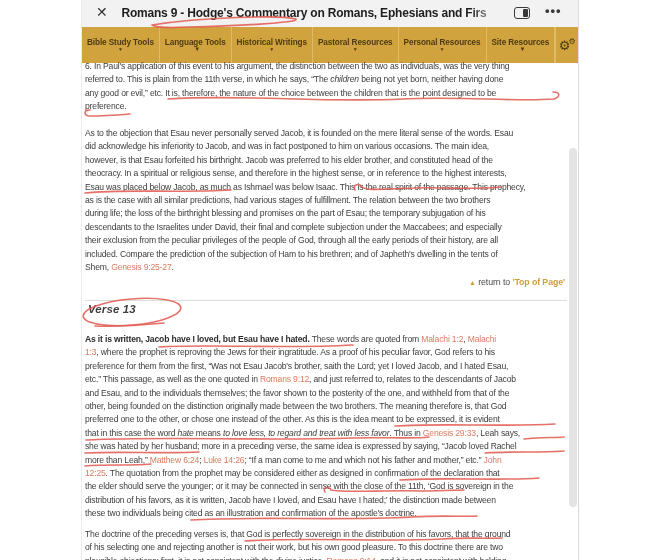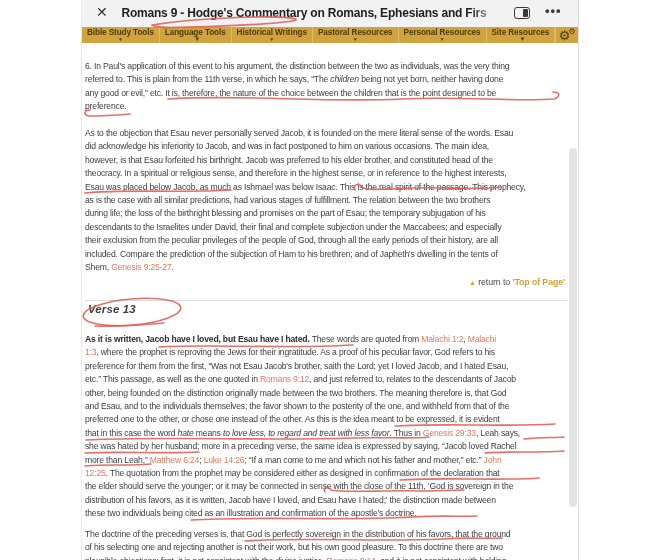--- a/index.html
+++ b/index.html
@@ -12,21 +12,21 @@
   #close-x{position:absolute;left:14px;top:4px;font-size:14px;color:#333;font-weight:400;cursor:default;}
   #wintitle{position:absolute;left:26px;right:78px;top:6px;text-align:center;font-size:12px;
     font-weight:700;color:#1e1e1f;white-space:nowrap;overflow:hidden;letter-spacing:-0.2px;}
   #titlefade{position:absolute;left:388px;top:0;width:44px;height:27px;
     background:linear-gradient(90deg,rgba(243,242,242,0),#f3f2f2 80%);}
   #reader-ic{position:absolute;left:432px;top:7px;width:16px;height:12px;border:1.6px solid #3a3a3a;
     border-radius:3px;box-sizing:border-box;}
   #reader-ic .fill{position:absolute;top:1px;right:1px;bottom:1px;width:5px;background:#3a3a3a;border-radius:1px;}
   #more-dots{position:absolute;left:463px;top:3px;font-size:13px;color:#3a3a3a;letter-spacing:1px;font-weight:700;}
   
-  #toolbar{position:absolute;left:0;top:27px;right:0;height:16px;background:#d0a33e;display:flex;align-items:stretch;}
+  #toolbar{position:absolute;left:0;top:27px;right:0;height:36px;background:#d0a33e;display:flex;align-items:stretch;}
   .tb-item{display:flex;flex-direction:column;align-items:center;justify-content:center;
     padding:0 5px;border-right:1px solid #ddbb69;color:#4e3c10;font-size:8.2px;font-weight:700;
     letter-spacing:-0.1px;line-height:9px;cursor:default;flex:0 0 auto;}
   .tb-item.inline{flex-direction:column;}
   .tb-item .caret{font-size:5px;line-height:5px;color:#4e3c10;}
   .tb-item.inline .caret{margin-left:4px;font-size:6px;}
   .tb-gear{margin-left:auto;display:flex;align-items:center;justify-content:center;width:34px;
     color:#4e3c10;font-size:13px;border-left:1px solid #ddbb69;}
   .tb-gear .g2{font-size:8px;margin-left:-2px;margin-top:-8px;}
   
@@ -118,22 +118,22 @@
     <div id="return-line"><span class="arrow">▲</span><span> return to </span><span class="gold">'Top of Page'</span></div>
 
     <div id="sect-divider"></div>
     <div id="verse-head">Verse 13</div>
 
     <div class="tblock" style="top:333px">
         <div class="tline"><span class="seg-b">As it is written, Jacob have I loved, but Esau have I hated.</span><span> These words are quoted from </span><span class="seg-l">Malachi 1:2</span><span>, </span><span class="seg-l">Malachi</span></div>
         <div class="tline"><span class="seg-l">1:3</span><span>, where the prophet is reproving the Jews for their ingratitude. As a proof of his peculiar favor, God refers to his</span></div>
         <div class="tline"><span>preference for them from the first, “Was not Esau Jacob's brother, saith the Lord; yet I loved Jacob, and I hated Esau,</span></div>
         <div class="tline"><span>etc.” This passage, as well as the one quoted in </span><span class="seg-l">Romans 9:12</span><span>, and just referred to, relates to the descendants of Jacob</span></div>
+        <div class="tline"><span>and Esau, and to the individuals themselves; the favor shown to the posterity of the one, and withheld from that of the</span></div>
         <div class="tline"><span>other, being founded on the distinction originally made between the two brothers. The meaning therefore is, that God</span></div>
-        <div class="tline"><span>and Esau, and to the individuals themselves; the favor shown to the posterity of the one, and withheld from that of the</span></div>
         <div class="tline"><span>preferred one to the other, or chose one instead of the other. As this is the idea meant to be expressed, it is evident</span></div>
         <div class="tline"><span>that in this case the word </span><span class="seg-i">hate</span><span> means </span><span class="seg-i">to love less, to regard and treat with less favor</span><span>. Thus in </span><span class="seg-l">Genesis 29:33</span><span>, Leah says,</span></div>
         <div class="tline"><span>she was hated by her husband; more in a preceding verse, the same idea is expressed by saying, “Jacob loved Rachel</span></div>
         <div class="tline"><span>more than Leah,” </span><span class="seg-l">Matthew 6:24</span><span>; </span><span class="seg-l">Luke 14:26</span><span>; “If a man come to me and which not his father and mother,” etc.” </span><span class="seg-l">John</span></div>
         <div class="tline"><span class="seg-l">12:25</span><span>. The quotation from the prophet may be considered either as designed in confirmation of the declaration that</span></div>
         <div class="tline"><span>the elder should serve the younger; or it may be connected in sense with the close of the 11th, ‘God is sovereign in the</span></div>
         <div class="tline"><span>distribution of his favors, as it is written, Jacob have I loved, and Esau have I hated;’ the distinction made between</span></div>
         <div class="tline"><span>these two individuals being cited as an illustration and confirmation of the apostle's doctrine.</span></div>
       </div>
     <div class="tblock" style="top:528px">

